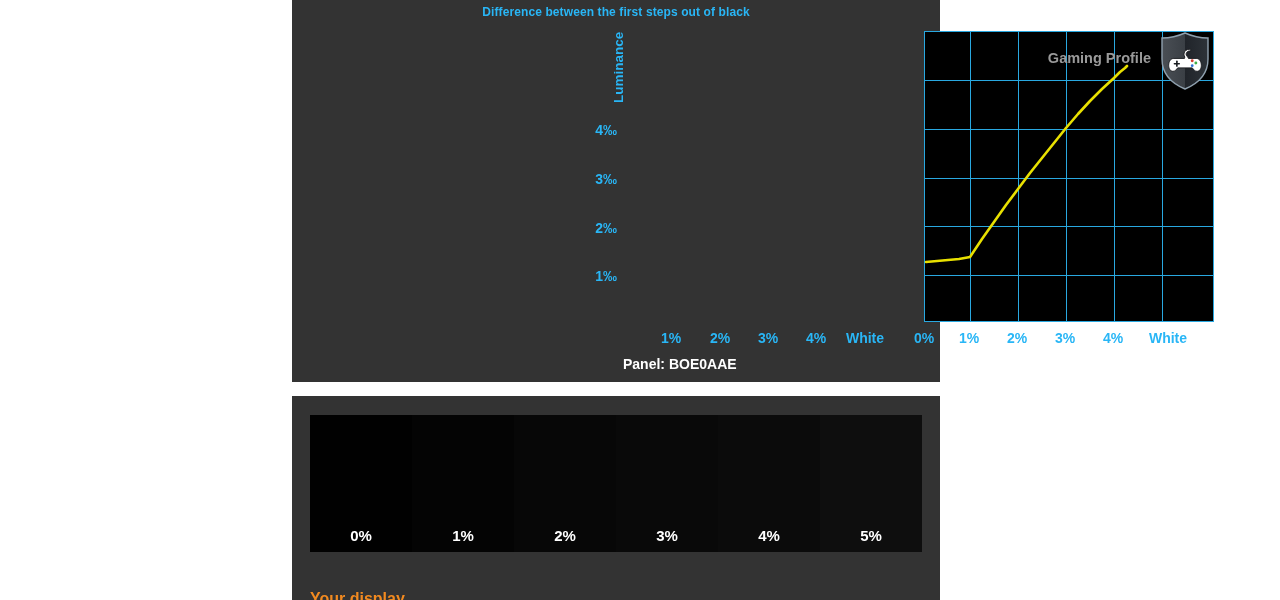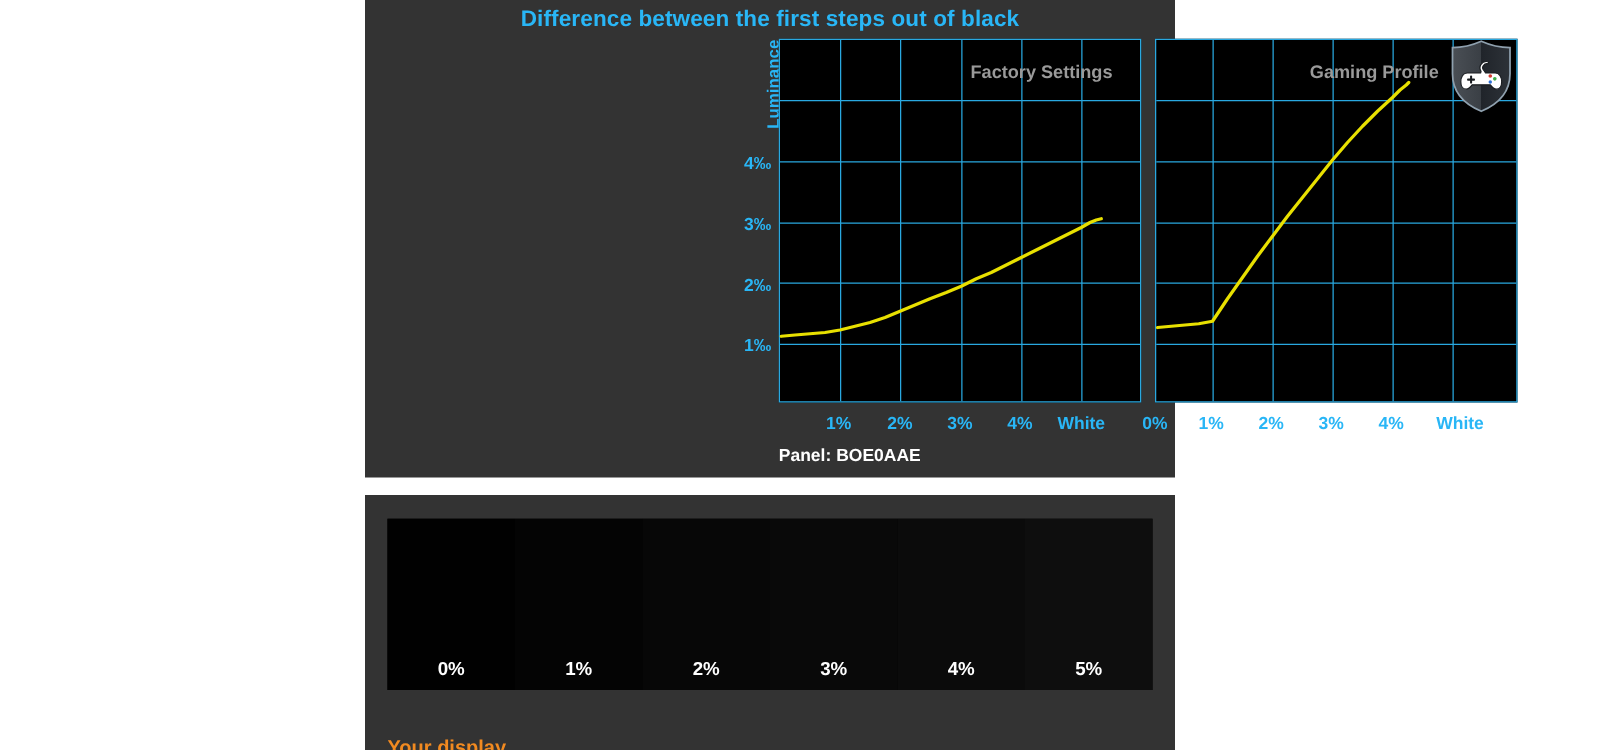--- a/index.html
+++ b/index.html
@@ -22,21 +22,21 @@
     position: absolute;
     left: 292px; top: 0px;
     width: 648px; height: 382px;
     background: #333333;
   }
   .chart-title {
     position: absolute;
     left: 0; top: 5px; width: 648px;
     text-align: center;
     color: #29b6f6;
-    font-size: 18px;
+    font-size: 12px;
     font-weight: bold;
     letter-spacing: 0.1px;
   }
 
   
   .ylabel {
     position: absolute;
     color: #29b6f6;
     font-size: 13.5px;
     font-weight: bold;
@@ -162,42 +162,20 @@
 
     <div class="chart-title">Difference between the first steps out of black</div>
 
     <div class="ylabel">Luminance</div>
 
     <div class="ytick" style="left:285px; top:268px;"><span>1‰</span></div>
     <div class="ytick" style="left:285px; top:220px;"><span>2‰</span></div>
     <div class="ytick" style="left:285px; top:171px;"><span>3‰</span></div>
     <div class="ytick" style="left:285px; top:122px;"><span>4‰</span></div>
 
-    <div class="plot left">
-
-      <div class="gridline-h" style="top:48px;"></div>
-      <div class="gridline-h" style="top:97px;"></div>
-      <div class="gridline-h" style="top:146px;"></div>
-      <div class="gridline-h" style="top:194px;"></div>
-      <div class="gridline-h" style="top:243px;"></div>
-
-      <div class="gridline-v" style="left:48px;"></div>
-      <div class="gridline-v" style="left:96px;"></div>
-      <div class="gridline-v" style="left:145px;"></div>
-      <div class="gridline-v" style="left:193px;"></div>
-      <div class="gridline-v" style="left:241px;"></div>
-
-      <div class="plot-caption">Factory Settings</div>
-
-      <svg class="curve" width="290" height="291" viewBox="0 0 290 291">
-        <polyline fill="none" stroke="#e8e000" stroke-width="2.6" stroke-linecap="round" stroke-linejoin="round" points="1,237 12,236 24,235 36,234 48,232 60,229 72,226 84,222 96,217
-                  108,212 120,207 133,202 145,197 157,191 169,186 181,180 193,174
-                  205,168 217,162 229,156 241,150 248,146 253,144 257,143"></polyline>
-      </svg>
-    </div>
 
     <div class="plot right">
       <div class="gridline-h" style="top:48px;"></div>
       <div class="gridline-h" style="top:97px;"></div>
       <div class="gridline-h" style="top:146px;"></div>
       <div class="gridline-h" style="top:194px;"></div>
       <div class="gridline-h" style="top:243px;"></div>
       <div class="gridline-v" style="left:45px;"></div>
       <div class="gridline-v" style="left:93px;"></div>
       <div class="gridline-v" style="left:141px;"></div>

